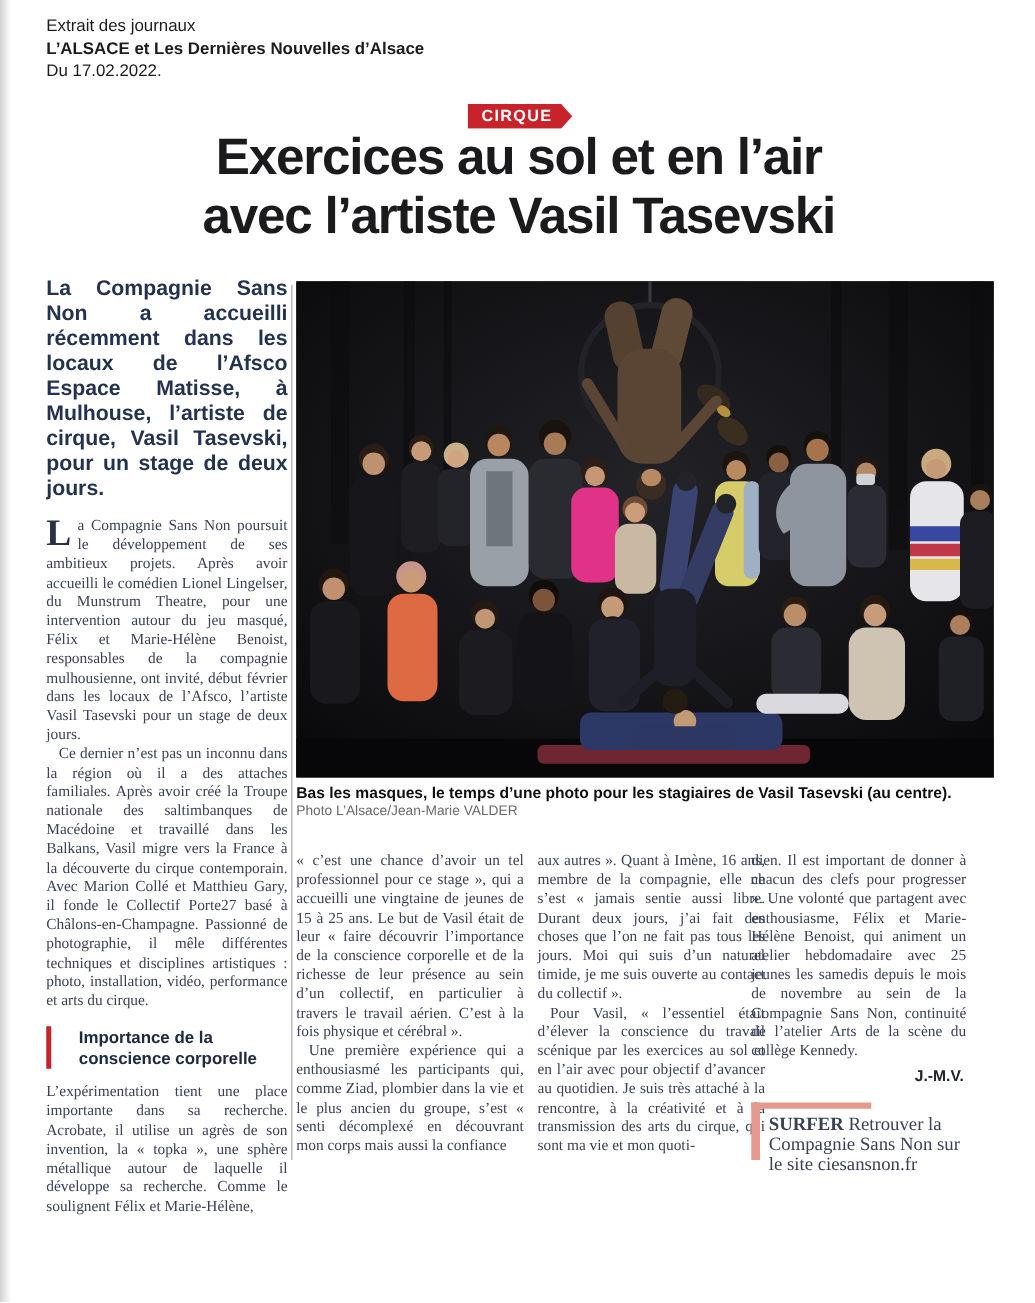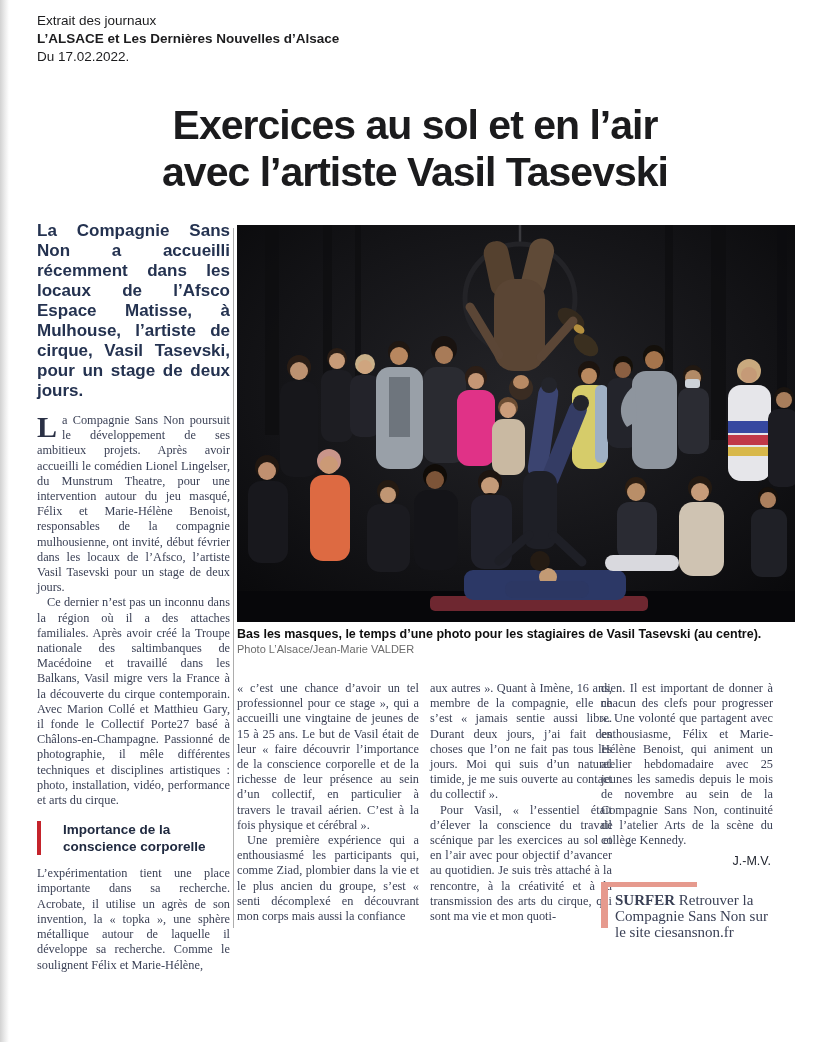--- a/index.html
+++ b/index.html
@@ -32,41 +32,44 @@
         font-weight:700;font-size:13.5px;line-height:17px;color:#202a40;}
   
   .photo{position:absolute;left:237px;top:225px;width:558px;height:397px;background:#0d0d10;}
   .photo svg{display:block;width:100%;height:100%;}
   .caption{position:absolute;left:237px;top:627px;width:558px;font-weight:700;
         font-size:12.5px;line-height:15px;color:#0f0f0f;}
   .credit{position:absolute;left:237px;top:643px;width:558px;font-size:11px;color:#6b6b6b;}
   
   .colL{position:absolute;top:681px;width:182px;}
   .col2{left:237px;} .col3{left:430px;} .col4{left:601px;width:172px;}
-  .signature{font-weight:400;font-size:12.5px;color:#20242e;text-align:right;margin:6px 2px 0 0;}
+  .signature{font-weight:700;font-size:12.5px;color:#20242e;text-align:right;margin:6px 2px 0 0;}
   
   .surfer{position:relative;margin-top:14px;padding:10px 2px 2px 14px;}
   .surfer .bar-v{position:absolute;left:0;top:0;width:7px;height:46px;background:#e69a8e;}
   .surfer .bar-h{position:absolute;left:0;top:0;width:96px;height:5px;background:#e69a8e;}
   .surfer p{font-family:"Liberation Serif",serif;font-size:15px;line-height:16px;
         color:#3b4156;margin:0;}
   .surfer .lbl{font-weight:700;}
 </style>
 </head>
 <body>
 
 <div class="page">
   <div class="scan-edge"></div>
 
   <div class="src">
     <div>Extrait des journaux</div>
     <div class="b">L’ALSACE et Les Dernières Nouvelles d’Alsace</div>
     <div>Du 17.02.2022.</div>
   </div>
 
+  <div class="badge-wrap">
+    <span class="badge">CIRQUE</span>
+  </div>
 
   <h1 class="headline" style="margin:0;">
     <div>Exercices au sol et en l’air</div>
     <div>avec l’artiste Vasil Tasevski</div>
   </h1>
 
   <div class="rule-v"></div>
 
   <div class="col1">
     <p class="lead">La Compagnie Sans Non a accueilli récemment dans les locaux de l’Afsco Espace Matisse, à Mulhouse, l’artiste de cirque, Vasil Tasevski, pour un stage de deux jours.</p>

